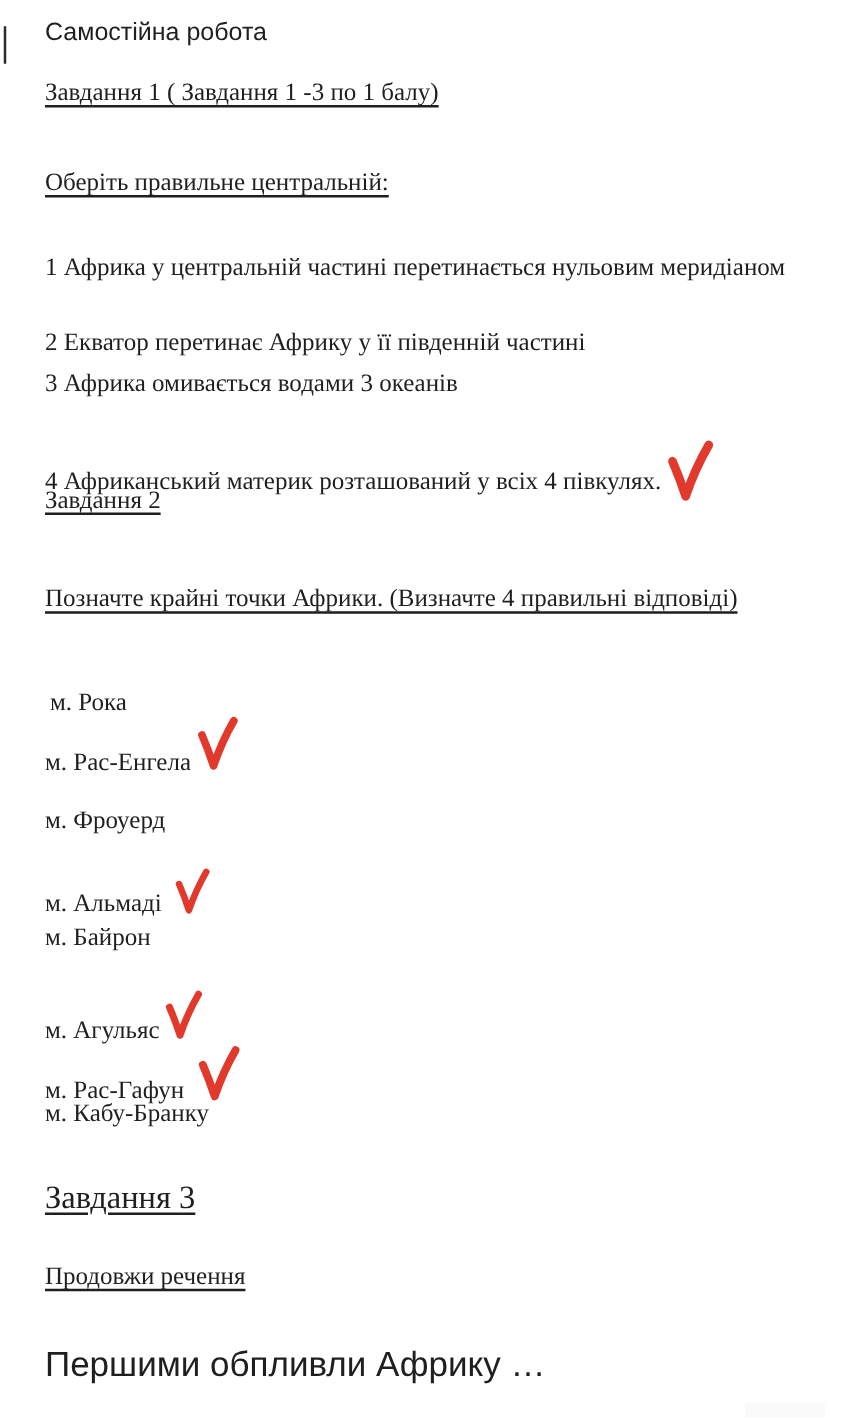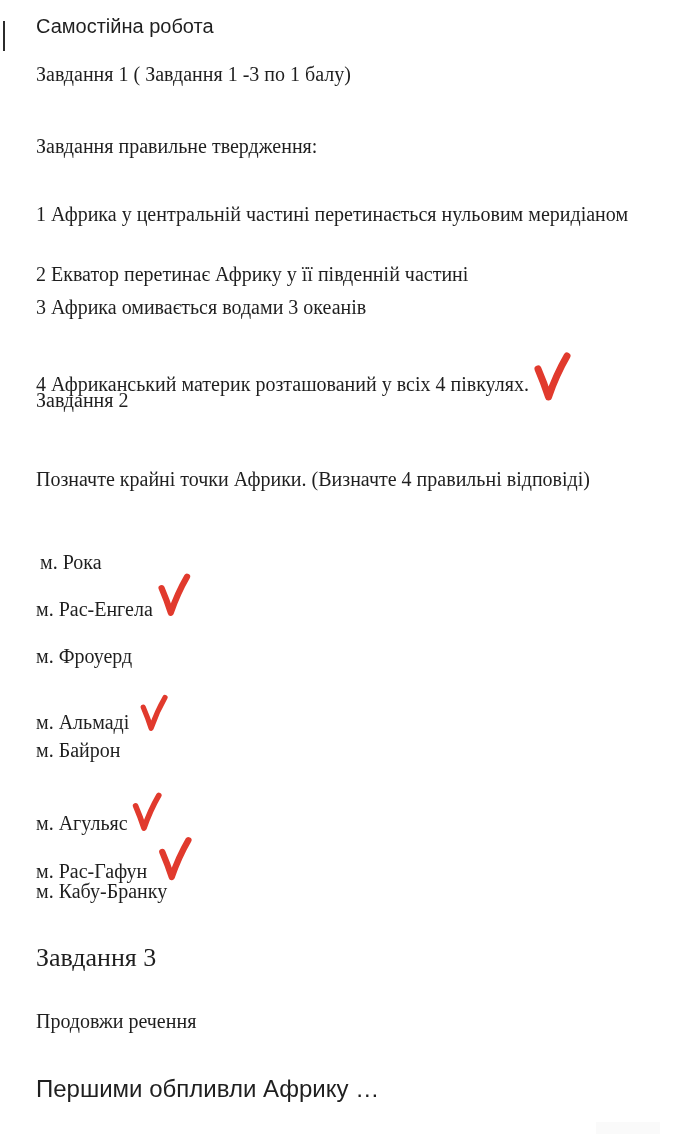--- a/index.html
+++ b/index.html
@@ -20,29 +20,30 @@
   .line {
     position: absolute;
     left: 36px;
     white-space: nowrap;
     line-height: 1.25;
     color: var(--text);
   }
   .serif { font-family: "Liberation Serif", serif; font-size: 20px; }
   .sans  { font-family: "Liberation Sans", sans-serif; font-size: 20px; }
   .u {
+    text-decoration: underline;
     text-underline-offset: 4px;
     text-decoration-thickness: 1.5px;
   }
   .h3 {
     font-size: 26px;
     text-decoration-thickness: 2px;
     margin-top: 12px;
   }
-  .sentence { font-size: 24px; }
+  .sentence { font-size: 28px; }
   
   .chk {
     display: inline-block;
     position: relative;
     vertical-align: baseline;
     overflow: visible;
   }
   .chk path {
     fill: none;
     stroke: var(--checkmark);
@@ -73,21 +74,21 @@
 <body>
 
 <div class="page">
 
   <div class="artifact-line"></div>
 
   <div class="line sans" style="top:14px">Самостійна робота</div>
 
   <div class="line serif u" style="top:62px">Завдання 1 ( Завдання 1 -3 по 1 балу)</div>
 
-  <div class="line serif u" style="top:134px">Завдання правильне твердження:</div>
+  <div class="line serif u" style="top:134px">Оберіть правильне центральній:</div>
 
   <div class="line serif" style="top:202px">
     <span>1 Африка у центральній частині перетинається нульовим меридіаном</span>
   </div>
   <div class="line serif" style="top:262px">
     <span>2 Екватор перетинає Африку у її південній частині</span>
   </div>
   <div class="line serif" style="top:295px">
     <span>3 Африка омивається водами 3 океанів</span>
   </div>

